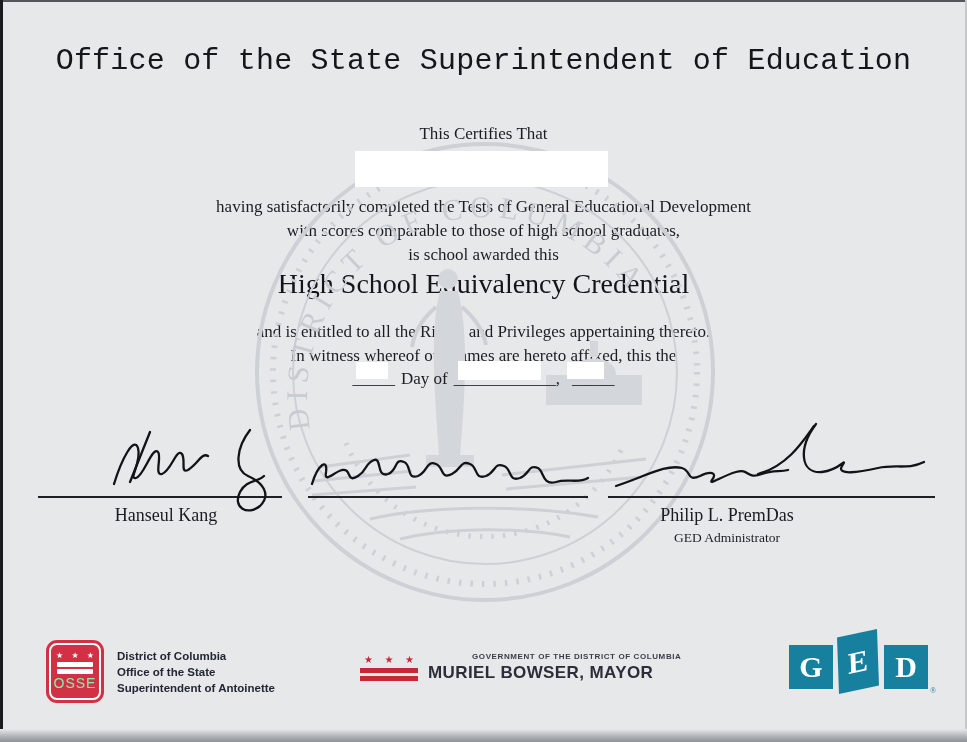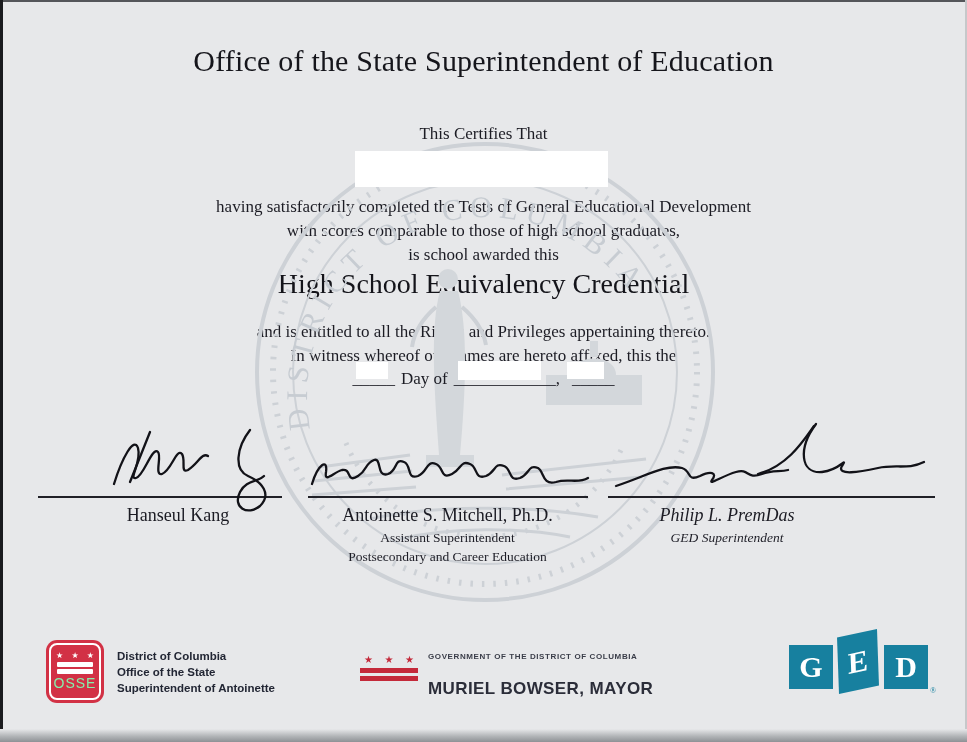--- a/index.html
+++ b/index.html
@@ -13,21 +13,21 @@
   
   .edge-top    { position:absolute; top:0; left:0; right:0; height:2px; background:#54565a; z-index:9; }
   .edge-left   { position:absolute; top:0; left:0; bottom:0; width:3px; background:#1a1b1e; z-index:9; }
   .edge-right  { position:absolute; top:0; right:0; bottom:0; width:2px; background:#c6c8ca; z-index:9; }
   .edge-bottom { position:absolute; left:0; right:0; bottom:0; height:13px;
                  background:linear-gradient(180deg,#e7e8ea 0%,#b2b5b8 55%,#8e9195 100%); z-index:9; }
 
   .abs { position:absolute; }
   .ctr { left:0; width:100%; text-align:center; }
 
-  .title       { top:44px;  font-size:30px; color:#15151b; letter-spacing:.2px; }
+  .title       { top:44px;  font-size:30px; color:#15151b; letter-spacing:.2px;font-family:Liberation Mono, monospace; }
   .certifies   { top:124px; font-size:17px; }
   .name-box    { left:355px; top:151px; width:253px; height:36px; background:#ffffff; z-index:3; }
   .bline1      { top:197px; font-size:17px; }
   .bline2      { top:221px; font-size:17px; }
   .bline3      { top:245px; font-size:17px; }
   .credential  { top:268px; font-size:28px; color:#14141a; }
   .wline1      { top:322px; font-size:17px; }
   .wline2      { top:346px; font-size:17px; }
   .date-line   { top:369px; font-size:17px; z-index:2; }
   .date-line span { display:inline-block; }
@@ -38,23 +38,23 @@
   .rd1 { left:356px; top:362px; width:32px; height:17px; }
   .rd2 { left:458px; top:361px; width:83px; height:19px; }
   .rd3 { left:567px; top:362px; width:37px; height:17px; }
 
   .sig-line { position:absolute; border-top:2px solid #202027; height:0; z-index:4; }
   .sl1 { left:38px;  top:496px; width:244px; }
   .sl2 { left:308px; top:496px; width:280px; }
   .sl3 { left:608px; top:496px; width:327px; }
 
   .sig-col { position:absolute; top:505px; text-align:center; z-index:4; }
-  .sc1 { left:56px;  width:244px; }
+  .sc1 { left:44px;  width:244px; }
   .sc2 { left:300px; width:295px; }
-  .sc3 { left:592px; width:270px;font-style:italic; }
+  .sc3 { left:592px; width:270px; }
   .sig-name  { font-size:18px; color:#1b1b23; }
   .sig-title { font-size:13.5px; margin-top:4px; color:#1d1d26; }
   .sig-title2{ font-size:13.5px; margin-top:3px; color:#1d1d26; }
 
   .sig-svg { position:absolute; z-index:5; }
   .sv1 { left:100px; top:416px; }
   .sv2 { left:302px; top:428px; }
   .sv3 { left:606px; top:410px; }
   .sig-svg path { fill:none; stroke:#121218; stroke-width:2.3; stroke-linecap:round; stroke-linejoin:round; }
 
@@ -73,22 +73,22 @@
                 display:flex; flex-direction:column; align-items:center; justify-content:center; gap:2px; }
   .osse-stars { color:#ffffff; font-size:8px; letter-spacing:3px; text-indent:3px; line-height:8px; }
   .osse-bar { width:36px; height:5px; background:#ffffff; border-radius:1px; }
   .osse-acronym { color:#86efac; font-weight:normal; font-size:14px; letter-spacing:1px; line-height:15px; }
   .osse-text { font-size:11.5px; font-weight:600; color:#222634; line-height:16px; }
 
   .dcgov { left:360px; top:652px; display:flex; gap:10px; align-items:flex-start; z-index:4; }
   .dcflag { width:58px; padding-top:3px; flex:0 0 auto; }
   .dcflag-stars { color:#c4293a; font-size:10px; line-height:10px; display:flex; justify-content:space-between; padding:0 4px; }
   .dcflag-bar { height:5px; background:#c4293a; margin-top:3px; }
-  .dcgov-line1 { font-size:8px; font-weight:600; letter-spacing:.6px; color:#3a3d49; line-height:9px; }
-  .dcgov-line2 { font-size:17px; font-weight:bold; letter-spacing:.4px; color:#2b2d39; margin-top:19px; line-height:18px; }
+  .dcgov-line1 { font-size:8px; font-weight:600; letter-spacing:.6px; color:#3a3d49; line-height:9px;margin-left:44px; }
+  .dcgov-line2 { font-size:17px; font-weight:bold; letter-spacing:.4px; color:#2b2d39; margin-top:3px; line-height:18px; }
 
   .ged { left:789px; top:632px; width:150px; height:70px; z-index:4; }
   .ged-tile { position:absolute; background:#17809f; color:#ffffff; font-weight:bold; font-size:30px;
               display:flex; align-items:center; justify-content:center;
               font-family:"Liberation Serif","DejaVu Serif",serif; }
   .ged-g { left:0;   top:13px; width:44px; height:44px; }
   .ged-e { left:49px; top:1px; width:40px; height:57px; transform:skewY(-10deg) rotate(-2deg); }
   .ged-d { left:95px; top:13px; width:44px; height:44px; }
   .ged-reg { position:absolute; left:141px; top:54px; font-size:8px; color:#17809f; }
 </style>
@@ -154,28 +154,23 @@
     <path d="M210,14 C192,38 194,64 216,62 C234,60 242,46 236,56 C230,66 254,62 272,58 C290,54 302,60 318,52"></path>
   </svg>
 
   <div class="sig-line sl1"></div>
   <div class="sig-line sl2"></div>
   <div class="sig-line sl3"></div>
 
   <div class="sig-col sc1">
     <div class="sig-name">Hanseul Kang</div>
   </div>
-  <div class="sig-col sc2">
-    <div class="sig-name">Antoinette S. Mitchell, Ph.D.</div>
-    <div class="sig-title">Assistant Superintendent</div>
-    <div class="sig-title2">Postsecondary and Career Education</div>
-  </div>
   <div class="sig-col sc3">
     <div class="sig-name">Philip L. PremDas</div>
-    <div class="sig-title">GED Superintendent</div>
+    <div class="sig-title">GED Administrator</div>
   </div>
 
   <div class="abs osse sans">
     <div class="osse-badge">
       <div class="osse-inner">
         <div class="osse-stars">★ ★ ★</div>
         <div class="osse-bar"></div>
         <div class="osse-bar"></div>
         <div class="osse-acronym">OSSE</div>
       </div>

